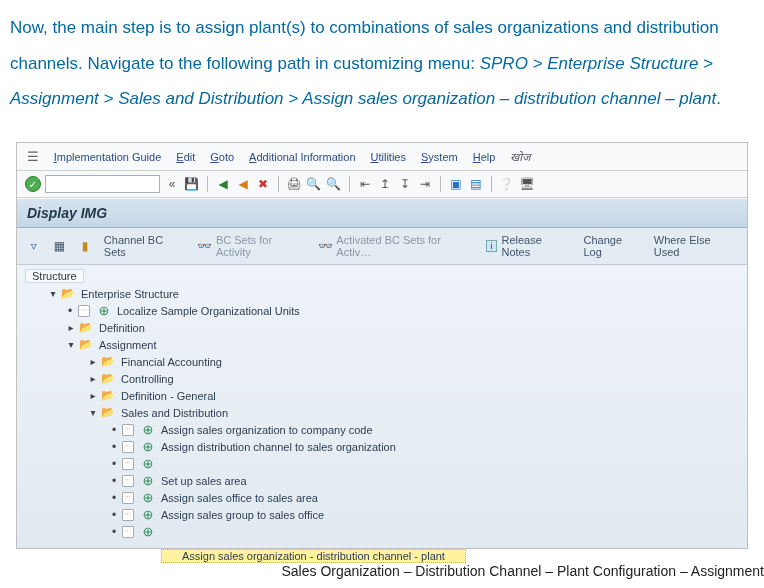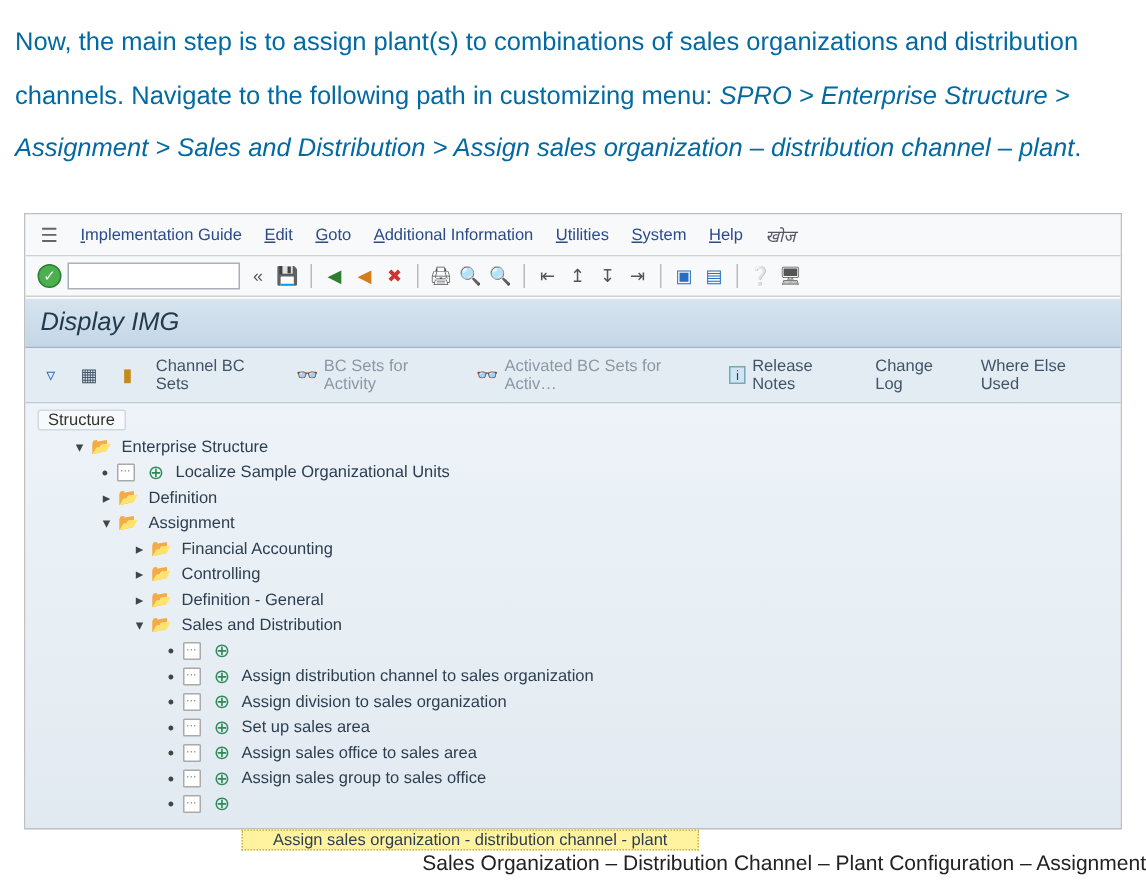--- a/index.html
+++ b/index.html
@@ -55,21 +55,21 @@
   .tb-divider { width:1px; height:16px; background:#bbb; margin:0 3px; }
   .tb-ico { width:16px; height:16px; display:flex; align-items:center; justify-content:center; font-size:12px; color:#555; }
   .tb-ico.o { color:#d67b1e; }
   .tb-ico.g { color:#2e7d32; }
   .tb-ico.r { color:#c33; }
   .tb-ico.b { color:#2a6fbf; }
   .title-bar {
     background: linear-gradient(#d7e4ef,#c4d6e6);
     border-top:1px solid #fff; border-bottom:1px solid #9fb3c4;
     padding:6px 10px;
-    font-size:17px; font-weight:normal; font-style:italic;
+    font-size:14px; font-weight:bold; font-style:italic;
     color:#233a4e;
   }
   .subtoolbar {
     display:flex; align-items:center; gap:12px;
     padding:6px 10px;
     background:#e4ecf3; border-bottom:1px solid #c0cad4;
     color:#415469;
   }
   .subtoolbar .item { display:flex; align-items:center; gap:4px; cursor:pointer; }
   .subtoolbar .dim { color:#8a98a6; }
@@ -246,38 +246,38 @@
         <span class="label">Sales and Distribution</span>
       </div>
 
       <div class="row">
         <span class="ind" style="width:80px;"></span>
         <span class="bullet">•</span>
         <span class="node-ico">
             <span class="doc-ico2"></span>
           </span>
         <span class="node-ico clock-ico">⊕</span>
+        <span class="label">Assign sales organization to company code</span>
       </div>
       <div class="row">
         <span class="ind" style="width:80px;"></span>
         <span class="bullet">•</span>
         <span class="node-ico">
             <span class="doc-ico2"></span>
           </span>
         <span class="node-ico clock-ico">⊕</span>
         <span class="label">Assign distribution channel to sales organization</span>
       </div>
       <div class="row">
         <span class="ind" style="width:80px;"></span>
         <span class="bullet">•</span>
         <span class="node-ico">
             <span class="doc-ico2"></span>
           </span>
         <span class="node-ico clock-ico">⊕</span>
-        <span class="label">Assign division to sales organization</span>
       </div>
       <div class="row">
         <span class="ind" style="width:80px;"></span>
         <span class="bullet">•</span>
         <span class="node-ico">
             <span class="doc-ico2"></span>
           </span>
         <span class="node-ico clock-ico">⊕</span>
         <span class="label">Set up sales area</span>
       </div>

